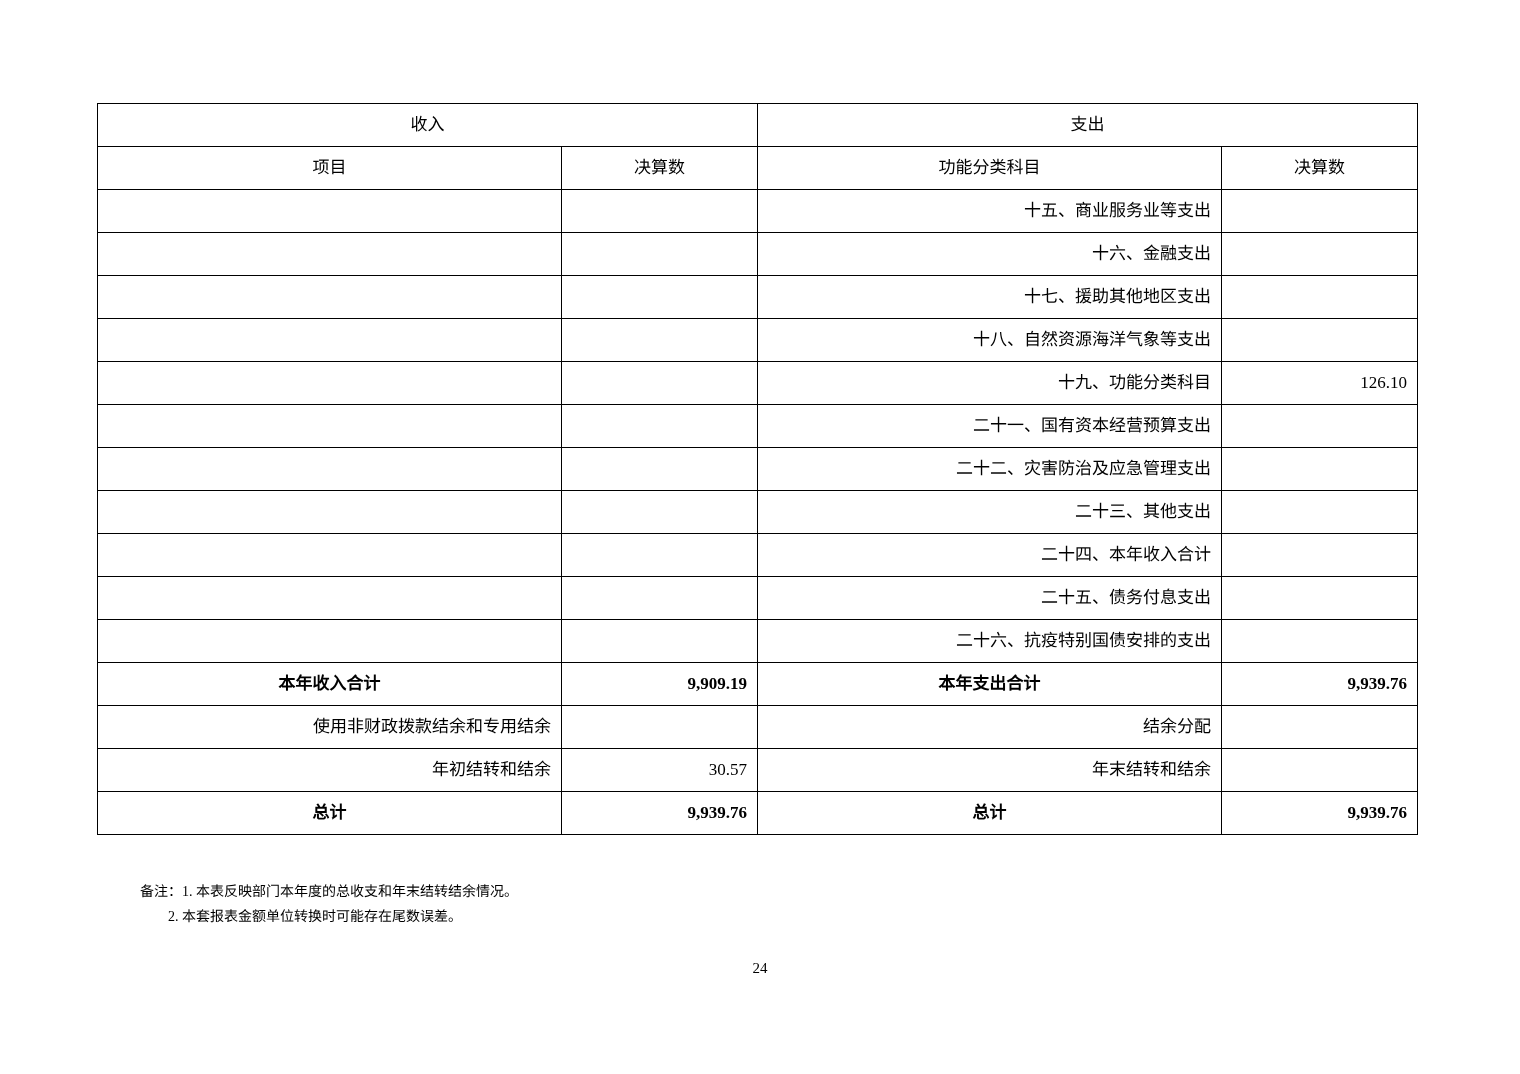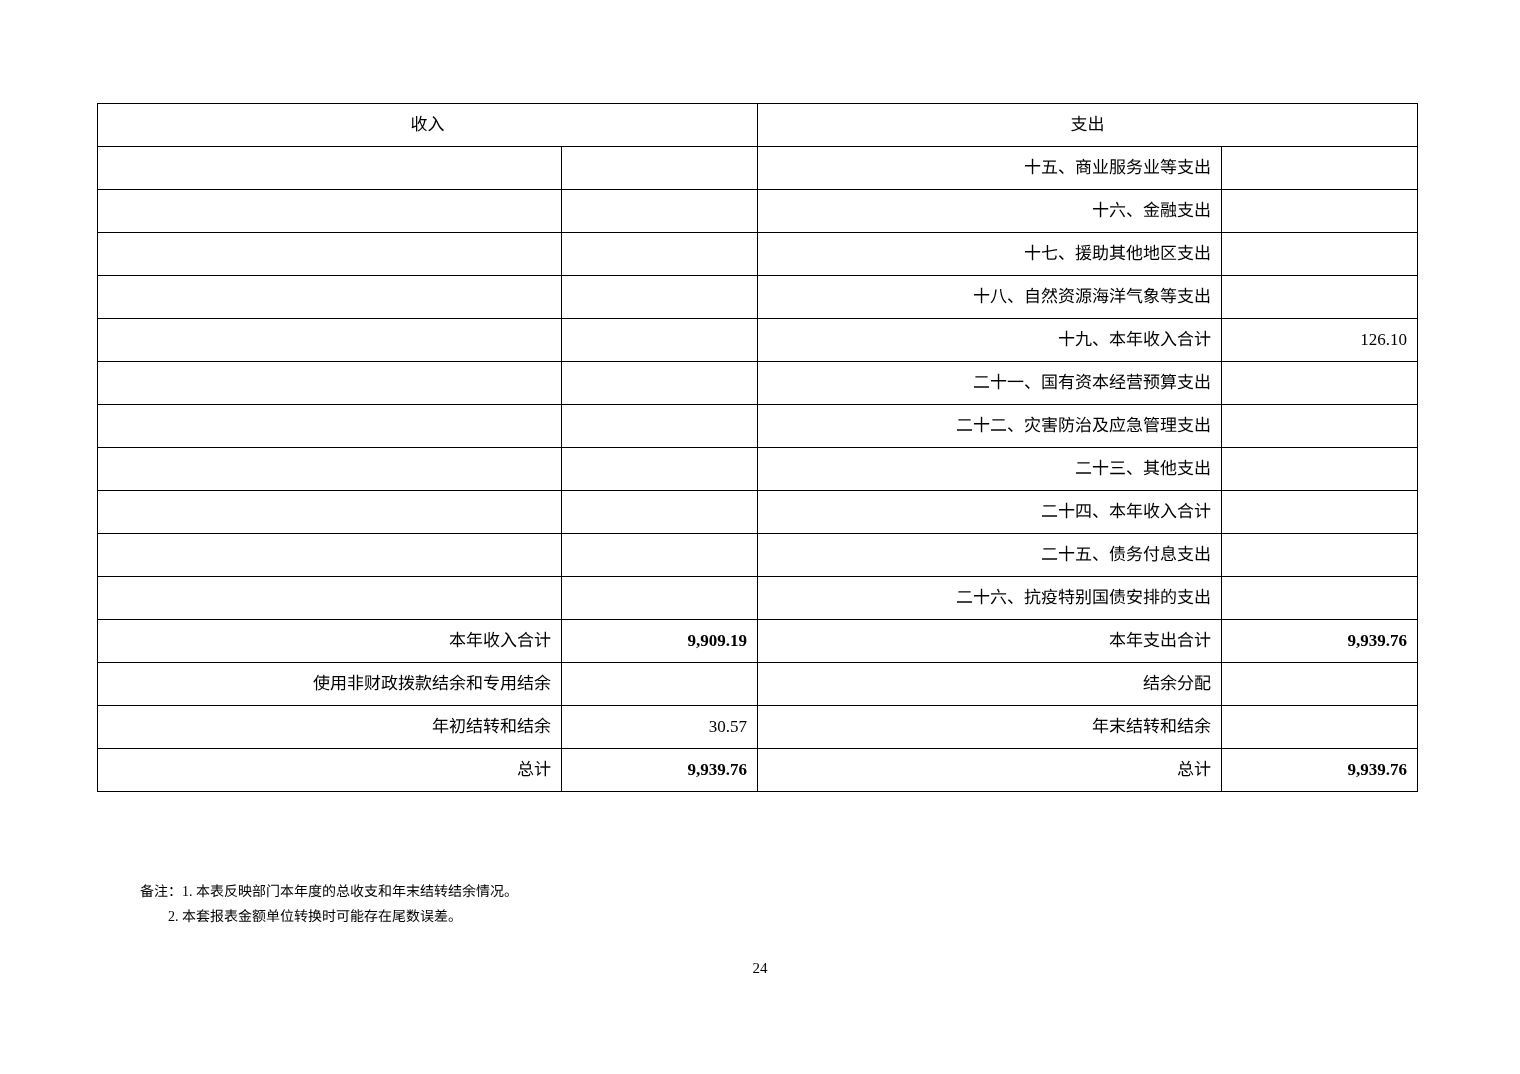--- a/index.html
+++ b/index.html
@@ -55,22 +55,22 @@
   }
   .txt-left {
     text-align: right;
   }
   .num {
     text-align: right;
     padding-right: 14px;
     font-size: 17px;
   }
   .center-bold {
-    text-align: right;
-    font-weight: normal;
+    text-align: center;
+    font-weight: bold;
     font-size: 17px;
   }
   .num-bold {
     text-align: right;
     padding-right: 14px;
     font-weight: bold;
     font-size: 17px;
   }
 
   .notes {
@@ -102,20 +102,26 @@
       <col class="c1">
         <col class="c2">
         <col class="c3">
         <col class="c4">
     </colgroup>
     <tbody>
       <tr>
         <td class="hdr-group" colspan="2">收入</td>
         <td class="hdr-group" colspan="2">支出</td>
       </tr>
+      <tr>
+        <td class="hdr-sub">项目</td>
+        <td class="hdr-sub">决算数</td>
+        <td class="hdr-sub">功能分类科目</td>
+        <td class="hdr-sub">决算数</td>
+      </tr>
 
       <tr>
         <td class="txt-left"></td>
         <td class="num"></td>
         <td class="txt-left">十五、商业服务业等支出</td>
         <td class="num"></td>
       </tr>
       <tr>
         <td class="txt-left"></td>
         <td class="num"></td>
@@ -130,21 +136,21 @@
       </tr>
       <tr>
         <td class="txt-left"></td>
         <td class="num"></td>
         <td class="txt-left">十八、自然资源海洋气象等支出</td>
         <td class="num"></td>
       </tr>
       <tr>
         <td class="txt-left"></td>
         <td class="num"></td>
-        <td class="txt-left">十九、本年收入合计</td>
+        <td class="txt-left">十九、功能分类科目</td>
         <td class="num">126.10</td>
       </tr>
       <tr>
         <td class="txt-left"></td>
         <td class="num"></td>
         <td class="txt-left">二十一、国有资本经营预算支出</td>
         <td class="num"></td>
       </tr>
       <tr>
         <td class="txt-left"></td>

